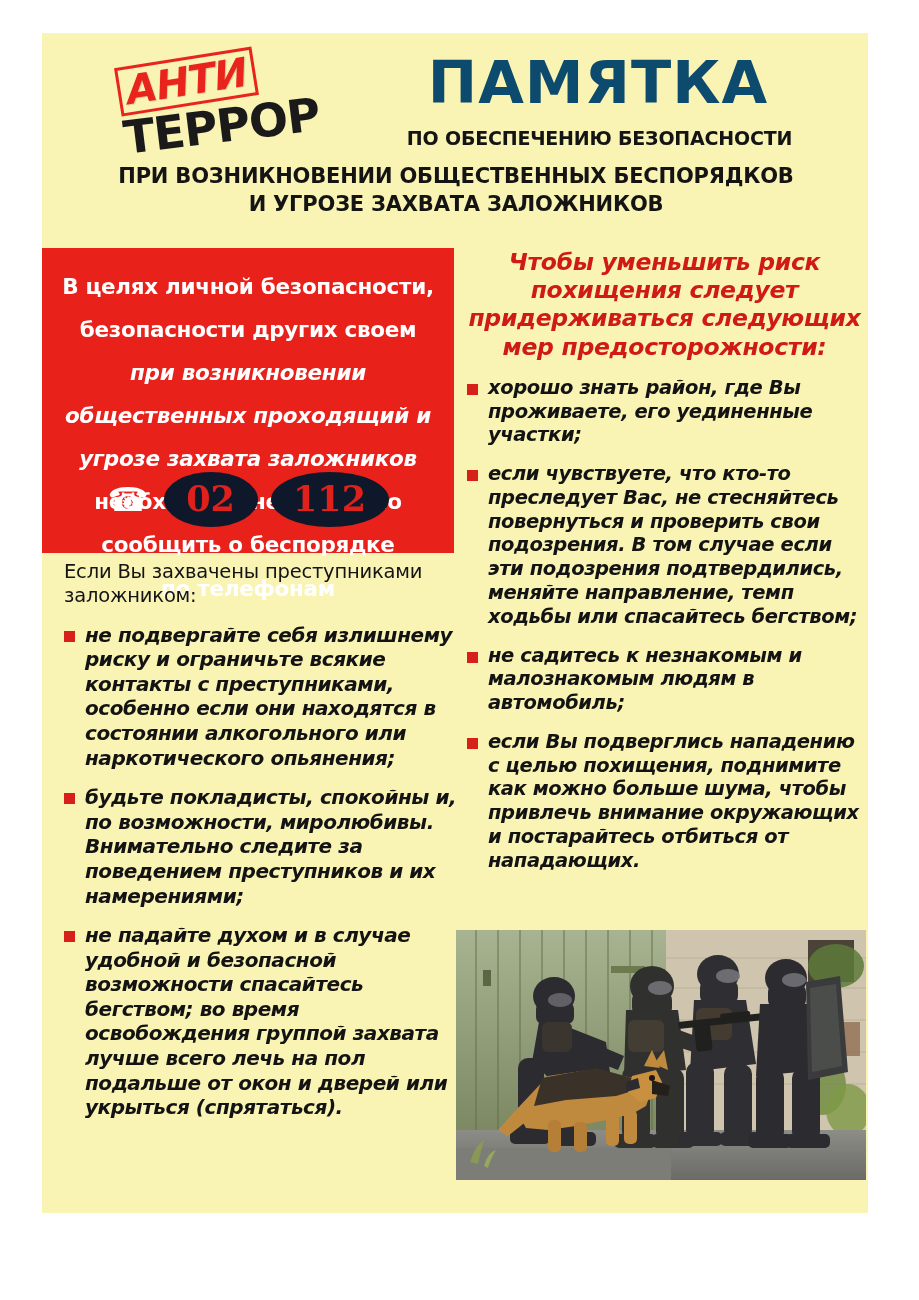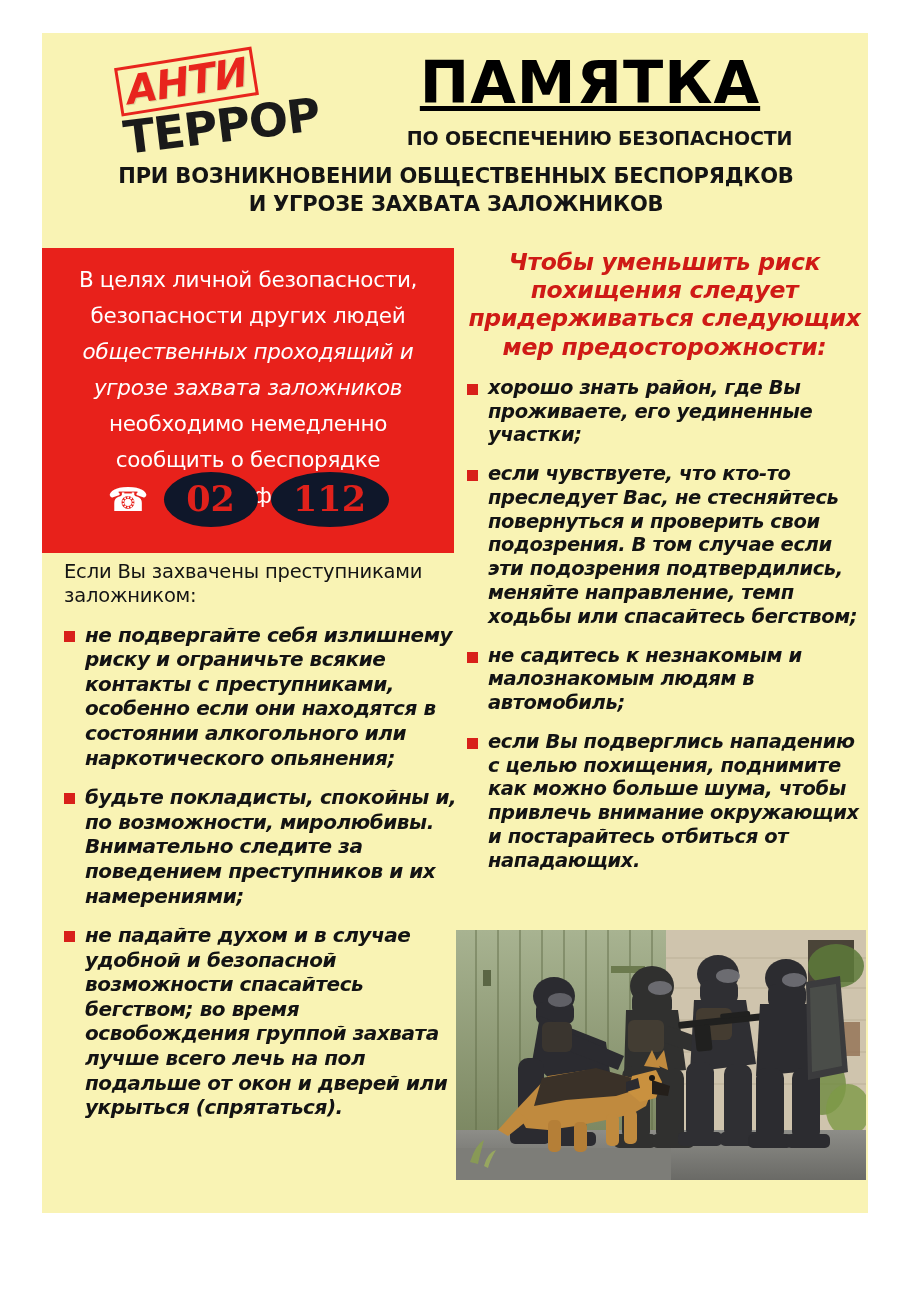--- a/index.html
+++ b/index.html
@@ -61,31 +61,30 @@
     color: #1a1a1a;
     font-size: 46px;
     font-weight: bold;
     letter-spacing: -1px;
     font-family: "DejaVu Sans", sans-serif;
     line-height: 1.0;
   }
 
   .title-main {
     position: absolute;
-    left: 288px;
+    left: 296px;
     top: 20px;
     width: 520px;
     text-align: center;
-    color: #000000;
+    color: #0c4a6e;
     font-size: 59px;
     font-weight: bold;
     letter-spacing: 1px;
     font-family: "DejaVu Sans", sans-serif;
     line-height: 1.0;
-    text-decoration: underline;
   }
   .title-sub1 {
     position: absolute;
     left: 290px;
     top: 95px;
     width: 535px;
     text-align: center;
     color: #141414;
     font-size: 19px;
     font-weight: bold;
@@ -114,23 +113,23 @@
     top: 215px;
     width: 412px;
     height: 305px;
     background: #e8211b;
     color: #ffffff;
     text-align: center;
     box-sizing: border-box;
     padding-top: 9px;
   }
   .redbox p {
-    margin: 9px;
+    margin: 16px;
     font-size: 21.5px;
-    font-weight: normal;
+    font-weight: bold;
     line-height: 1.26;
     font-family: "DejaVu Sans", sans-serif;
     letter-spacing: -0.3px;
   }
   .redbox p.it { font-style: italic; }
 
   .phones {
     position: absolute;
     left: 0;
     bottom: 26px;
@@ -255,21 +254,22 @@
     <div class="title-main">ПАМЯТКА</div>
     <div class="title-sub1">ПО ОБЕСПЕЧЕНИЮ БЕЗОПАСНОСТИ</div>
     <div class="title-sub2">
       <div>ПРИ ВОЗНИКНОВЕНИИ  ОБЩЕСТВЕННЫХ БЕСПОРЯДКОВ</div>
       <div>И УГРОЗЕ ЗАХВАТА ЗАЛОЖНИКОВ</div>
     </div>
   </div>
 
   <div class="redbox">
     <p>В целях личной безопасности,</p>
-    <p>безопасности других людей</p>
+    <p>безопасности других своем</p>
+    <p class="it">при возникновении</p>
     <p class="it">общественных проходящий и</p>
     <p class="it">угрозе захвата заложников</p>
     <p>необходимо немедленно</p>
     <p>сообщить о беспорядке</p>
     <p>по телефонам</p>
 
     <div class="phones">
       <span class="phone-icon">☎</span>
       <span class="num-pill w2">02</span>
       <span class="num-pill w3">112</span>

